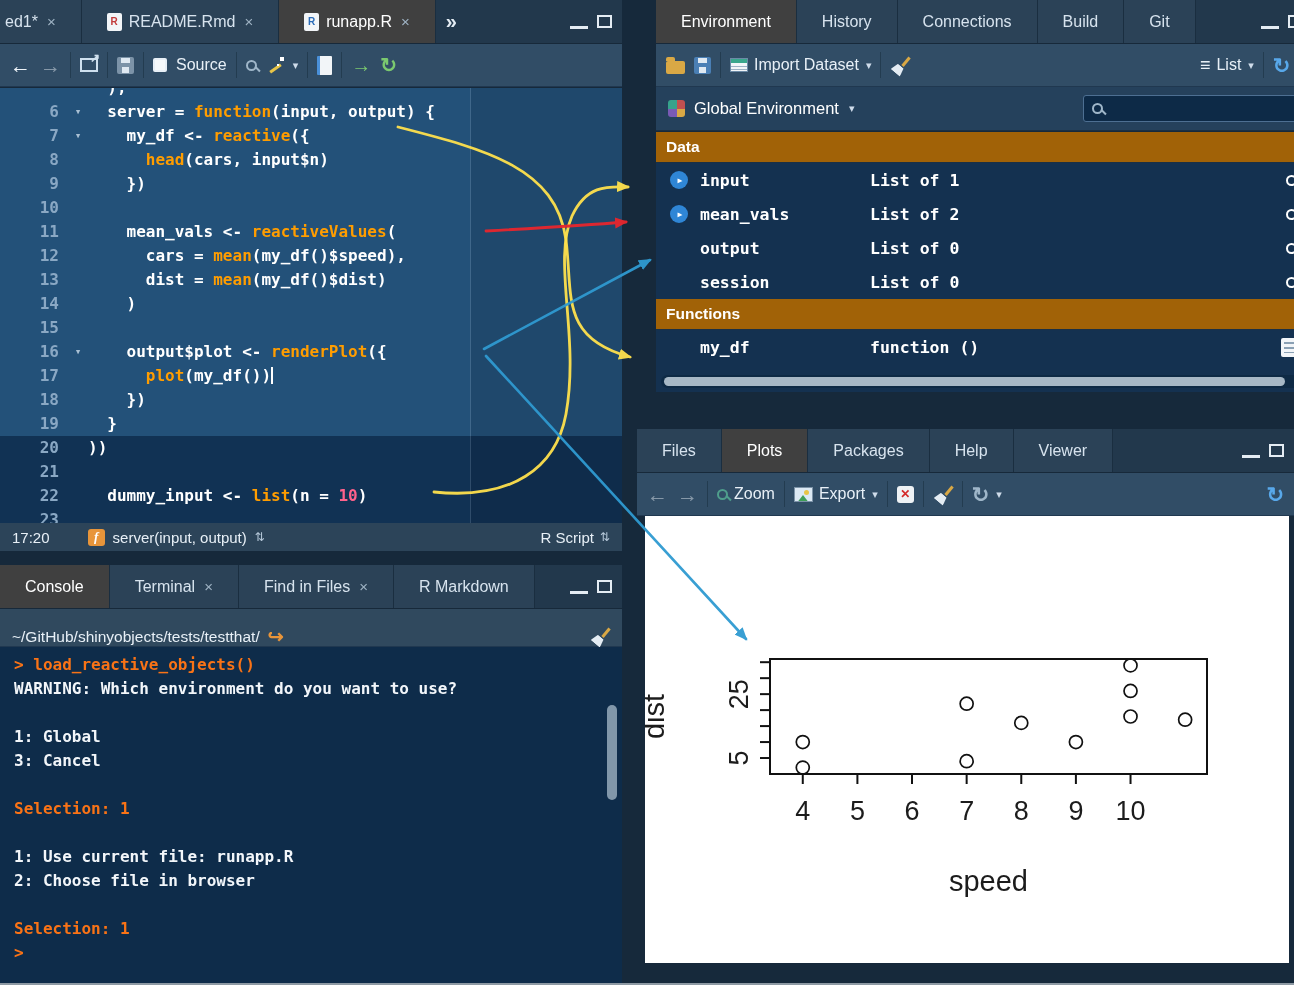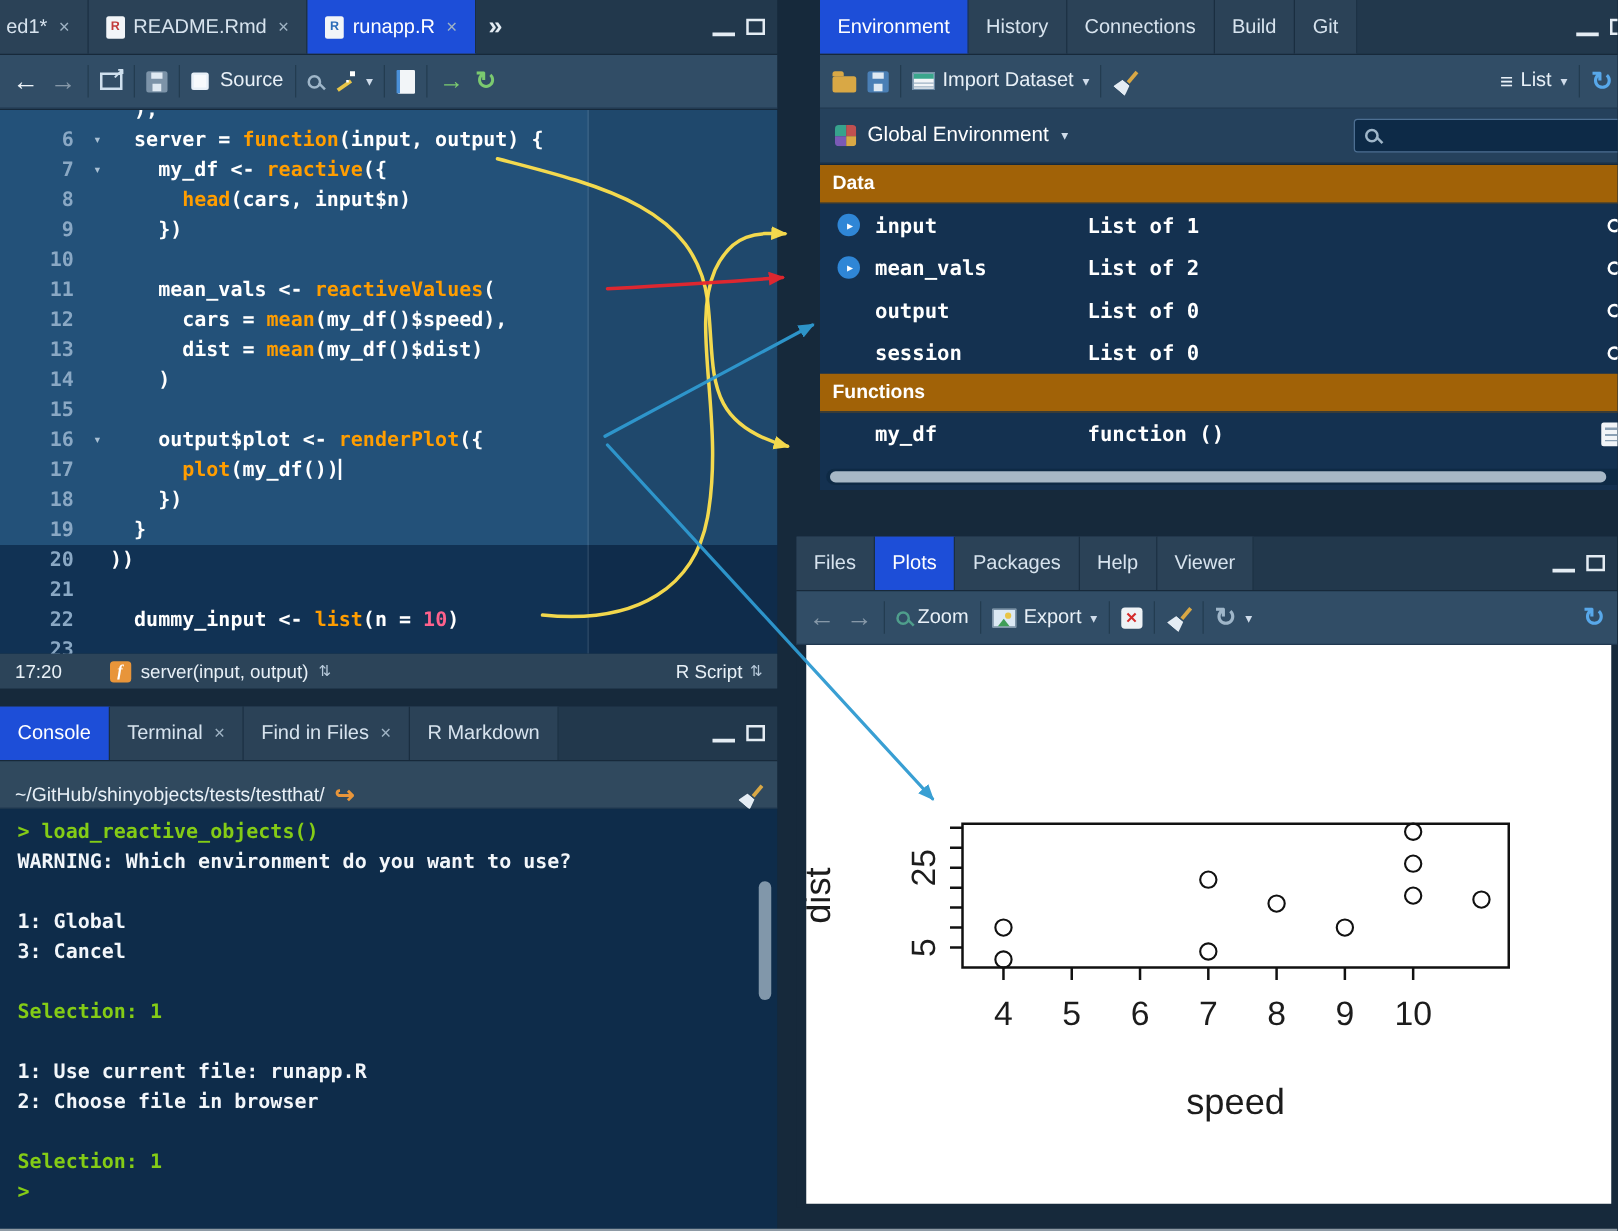--- a/index.html
+++ b/index.html
@@ -7,22 +7,22 @@
   body{position:relative;background:#16293b;font-family:"Liberation Sans",sans-serif;color:#fff;overflow:hidden}
   .pane{position:absolute;overflow:hidden;background:#16293b}
   .src{left:0;top:0;width:622px;height:551px}
   .console{left:0;top:565px;width:622px;height:512px}
   .env{left:656px;top:0;width:657px;height:392px}
   .plots{left:637px;top:429px;width:657px;height:537px}
 
   
   .tabbar{display:flex;align-items:stretch;height:44px;background:#22384c;border-bottom:1px solid #17293a}
   .tabs{display:flex;flex:0 1 auto;overflow:hidden;white-space:nowrap}
-  .tab{display:flex;align-items:center;gap:7px;padding:0 14px;background:#2b4257;border-right:1px solid #1a2e40;color:#d7e3ee;font-size:16px;white-space:nowrap;cursor:default}
-  .tab.active{background:#1d4ed8;color:#fff}
+  .tab{display:flex;align-items:center;gap:7px;padding:0 25px;background:#2b4257;border-right:1px solid #1a2e40;color:#d7e3ee;font-size:16px;white-space:nowrap;cursor:default}
+  .tab.active{background:#404040;color:#fff}
   .tab.partial{padding-left:5px}
   .tclose{color:#9fb3c4;font-size:15px;margin-left:2px}
   .ficon{width:15px;height:18px;background:#f2f5f8;border-radius:2px;position:relative;flex:none}
   .ficon::after{position:absolute;inset:0;display:flex;align-items:center;justify-content:center;font-size:10px;font-weight:bold}
   .ficon.r::after{content:"R";color:#2b6cb8}
   .ficon.rmd::after{content:"R";color:#c23b3b}
   .winbtns{margin-left:auto;display:flex;align-items:center;gap:9px;padding:0 10px}
   .wmin{width:18px;height:14px;border-bottom:3px solid #e4ecf3}
   .wmax{width:15px;height:13px;border:2px solid #e4ecf3}
   .overflow{display:flex;align-items:center;color:#e4ecf3;font-size:20px;font-weight:bold;padding:0 10px}
@@ -84,21 +84,21 @@
   .fscope{width:17px;height:17px;background:#e8953a;border-radius:3px;color:#fff;font-style:italic;font-weight:bold;font-size:13px;display:flex;align-items:center;justify-content:center;font-family:"Liberation Serif",serif;flex:none}
   .updown{font-size:12px;color:#b8cadb}
   .statusright{margin-left:auto;display:flex;gap:6px;align-items:center}
 
   
   .pathbar{display:flex;align-items:flex-end;height:38px;background:#30495e;border-bottom:1px solid #203850;padding:0 12px;font-size:15.5px;color:#e8f0f7;gap:8px}
   .goto{color:#e8953a;font-size:19px;font-weight:bold;line-height:1}
   .pathbar .broom{margin-left:auto}
   .console-body{position:absolute;left:0;right:0;top:82px;bottom:0;background:#0e2c4a;padding:6px 0 0 14px;font-family:"DejaVu Sans Mono",monospace;font-weight:600;font-size:16px;line-height:24px;overflow:hidden}
   .cline{height:24px;white-space:pre}
-  .cl-cmd{color:#84cc16}.cl-out{color:#f2f6fa}
+  .cl-cmd{color:#f97316}.cl-out{color:#f2f6fa}
   .vscroll{position:absolute;right:5px;top:140px;width:10px;height:95px;border-radius:5px;background:#8ea3b5;opacity:.9}
 
   
   .scopebar{display:flex;align-items:center;height:44px;background:#25415c;border-bottom:1px solid #1b3044;padding:0 12px;gap:9px;font-size:16.5px}
   .rcube{width:17px;height:17px;border-radius:3px;overflow:hidden;display:grid;grid-template-columns:1fr 1fr;grid-template-rows:1fr 1fr;flex:none}
   .rcube i:nth-child(1){background:#37a28c}.rcube i:nth-child(2){background:#c05050}
   .rcube i:nth-child(3){background:#7a5ab5}.rcube i:nth-child(4){background:#d9a845}
   .searchbox{margin-left:auto;display:flex;align-items:center;width:218px;height:27px;background:#0d2a47;border:1px solid #4d6f92;border-radius:3px;padding:0 8px;gap:7px}
   .searchbox input{flex:1;background:transparent;border:none;outline:none;color:#fff;font-size:14px;font-family:"Liberation Sans",sans-serif}
   .env-body{position:absolute;left:0;right:0;top:132px;bottom:0;background:#143150}

